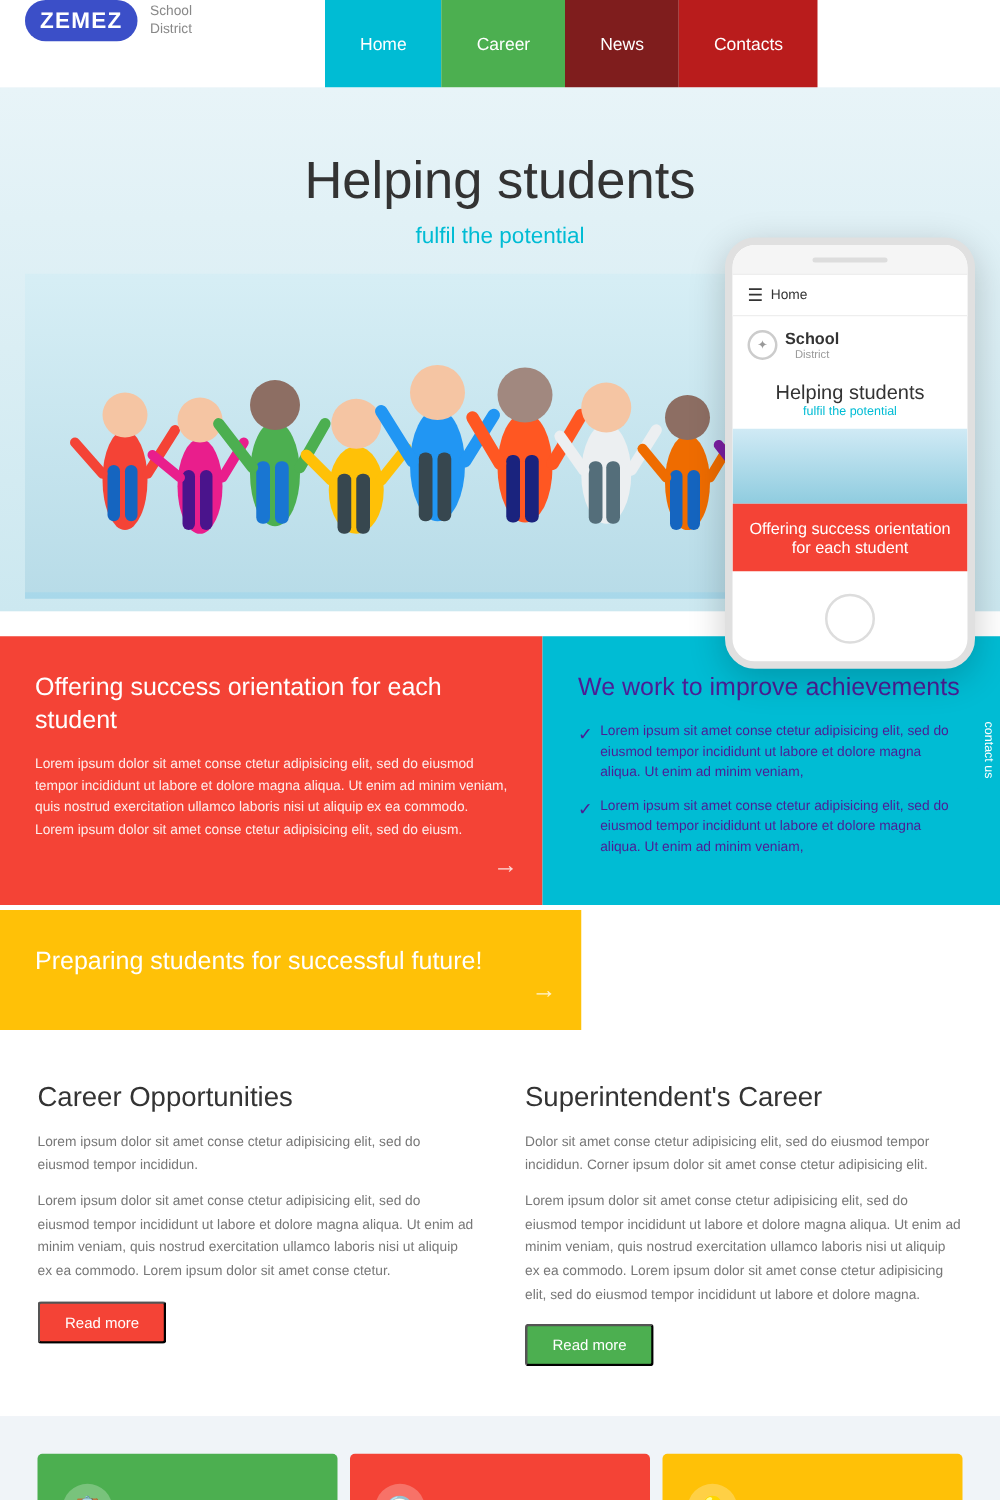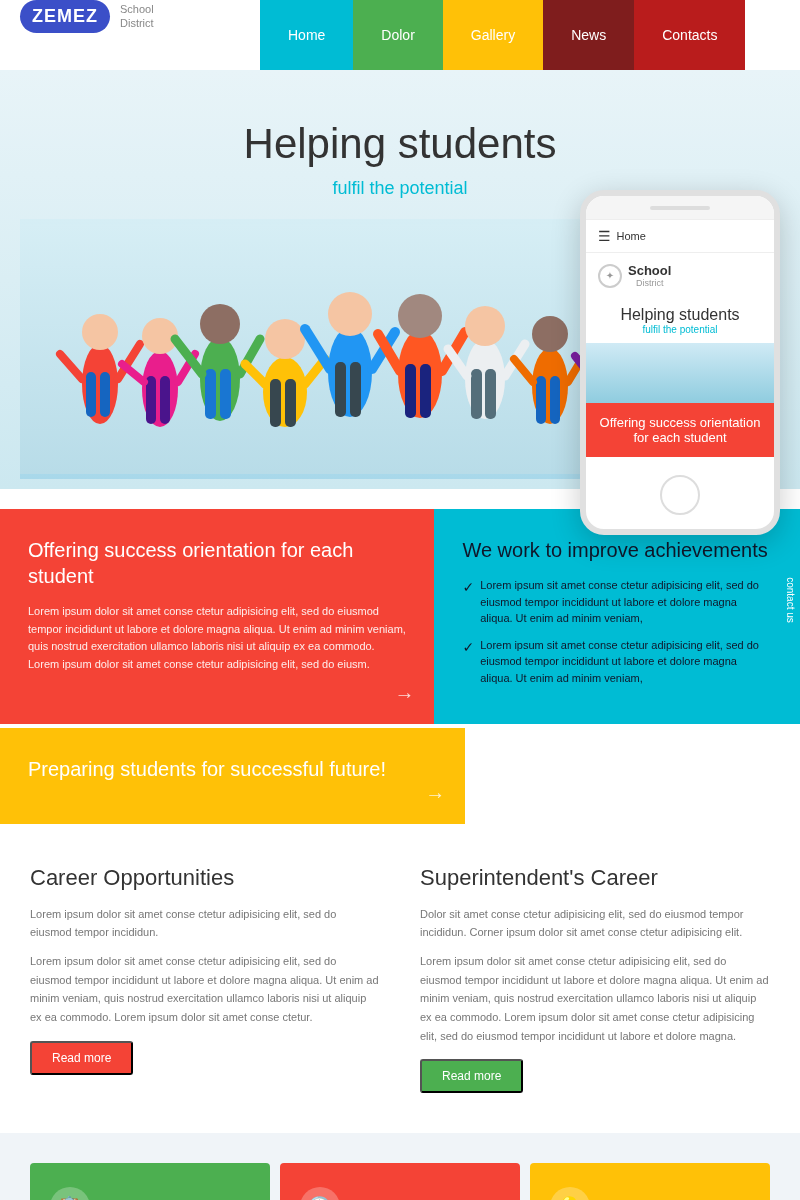--- a/index.html
+++ b/index.html
@@ -43,21 +43,21 @@
     .phone-red-card { background: #f44336; color: #fff; padding: 12px; font-size: 13px; font-weight: 500; }
     .phone-home-btn { width: 40px; height: 40px; border-radius: 50%; border: 2px solid #ddd; margin: 10px auto; display: block; }
 
     
     .content-section { padding: 20px 0 0; background: #fff; }
 
     
     .feature-boxes { display: flex; }
     .feature-box { flex: 1; padding: 28px; position: relative; }
     .feature-box-red { background: #f44336; color: #fff; }
-    .feature-box-teal { background: #00bcd4; color: #0f172a; }
+    .feature-box-teal { background: #00bcd4; color: #4c1d95; }
     .feature-box-yellow { background: #ffc107; color: #fff; }
     .feature-box h3 { font-size: 20px; font-weight: 500; margin-bottom: 14px; line-height: 1.3; }
     .feature-box p { font-size: 11px; line-height: 1.6; opacity: 0.9; margin-bottom: 16px; }
     .feature-arrow { position: absolute; bottom: 20px; right: 20px; font-size: 20px; color: rgba(255,255,255,0.8); }
     .feature-check-item { display: flex; align-items: flex-start; margin-bottom: 10px; font-size: 11px; line-height: 1.5; }
     .check-icon { margin-right: 6px; font-size: 14px; flex-shrink: 0; }
 
     
     .feature-boxes-row2 { display: flex; margin-top: 4px; }
 
@@ -88,22 +88,21 @@
 <header class="header">
   <div class="logo-area">
     <div class="logo-badge">ZEMEZ</div>
     <div class="logo-text">
       <span>School</span>
       <span>District</span>
     </div>
   </div>
   <nav>
     <a class="nav-item nav-home">Home</a>
-    <a class="nav-item nav-about">Dolor</a>
-    <a class="nav-item nav-gallery">Gallery</a>
+    <a class="nav-item nav-about">Career</a>
     <a class="nav-item nav-news">News</a>
     <a class="nav-item nav-contacts">Contacts</a>
   </nav>
 </header>
 
 <section class="hero" style="position:relative;">
   <h1>Helping students</h1>
   <p class="hero-sub">fulfil the potential</p>
 
   <div class="hero-img-placeholder">

